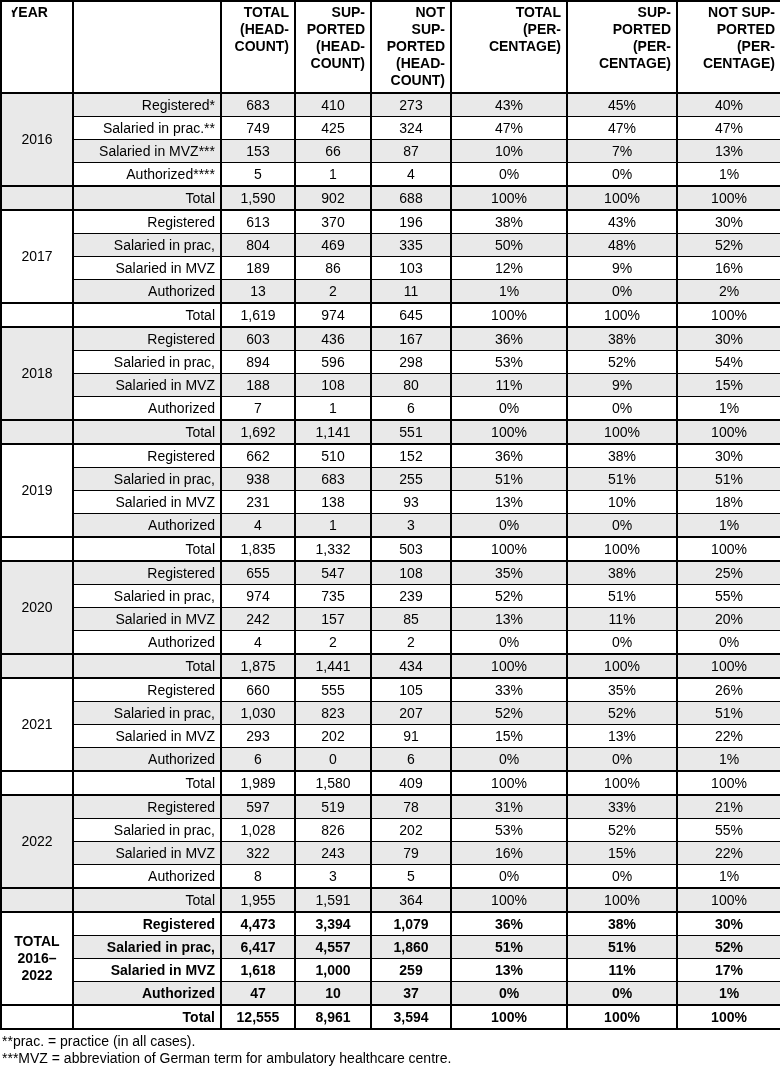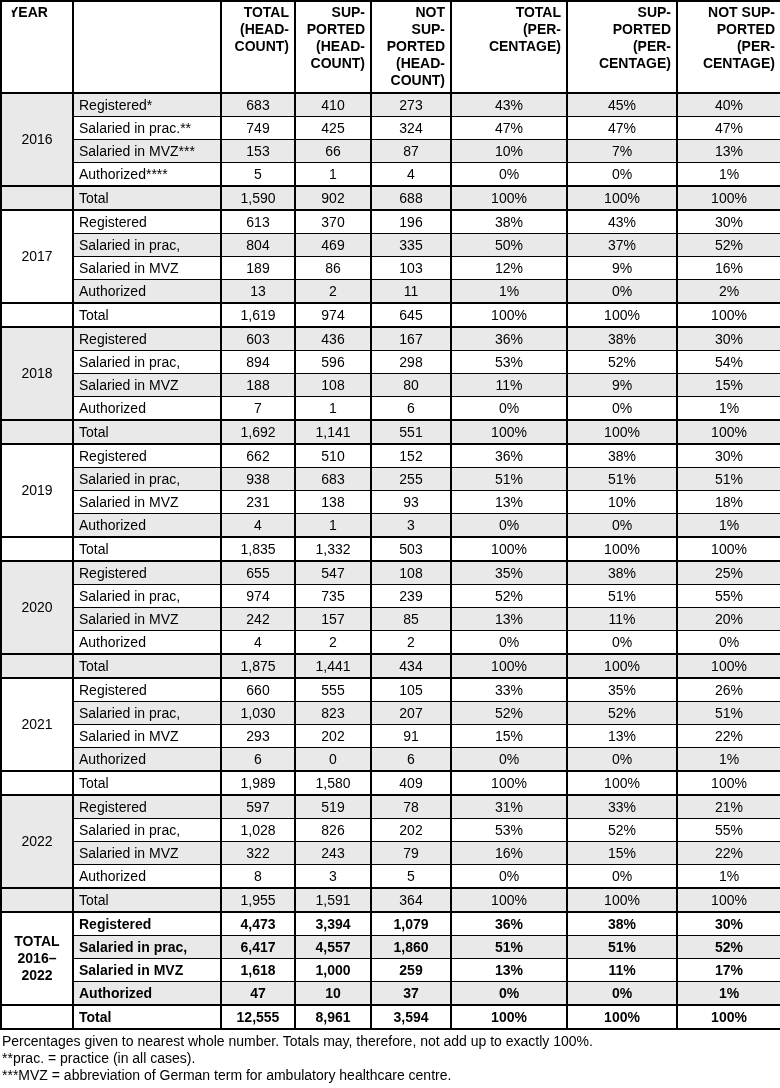--- a/index.html
+++ b/index.html
@@ -40,21 +40,21 @@
     text-align: left;
     padding-left: 7px;
     border-radius: 31px;
   }
   table.stats td {
     height: 22px;
     padding: 0 5px;
     vertical-align: middle;
   }
   td.label {
-    text-align: left;
+    text-align: right;
     padding-left: 7px;
   }
   td.num {
     text-align: center;
   }
   td.year {
     text-align: center;
     font-weight: normal;
     vertical-align: top;
     padding-top: 2px;
@@ -178,21 +178,21 @@
           <td class="num">38%</td>
           <td class="num">43%</td>
           <td class="num">30%</td>
         </tr>
         <tr>
           <td class="label gray">Salaried in prac,</td>
           <td class="num gray">804</td>
           <td class="num gray">469</td>
           <td class="num gray">335</td>
           <td class="num gray">50%</td>
-          <td class="num gray">37%</td>
+          <td class="num gray">48%</td>
           <td class="num gray">52%</td>
         </tr>
         <tr>
           <td class="label">Salaried in MVZ</td>
           <td class="num">189</td>
           <td class="num">86</td>
           <td class="num">103</td>
           <td class="num">12%</td>
           <td class="num">9%</td>
           <td class="num">16%</td>
@@ -497,18 +497,17 @@
           <td class="num">8,961</td>
           <td class="num">3,594</td>
           <td class="num">100%</td>
           <td class="num">100%</td>
           <td class="num">100%</td>
         </tr>
       </tbody>
   </table>
 
   <div class="footnotes">
-    <div>Percentages given to nearest whole number. Totals may, therefore, not add up to exactly 100%.</div>
     <div>**prac. = practice (in all cases).</div>
     <div>***MVZ = abbreviation of German term for ambulatory healthcare centre.</div>
 
   </div>
 </div>
 
 </body></html>

